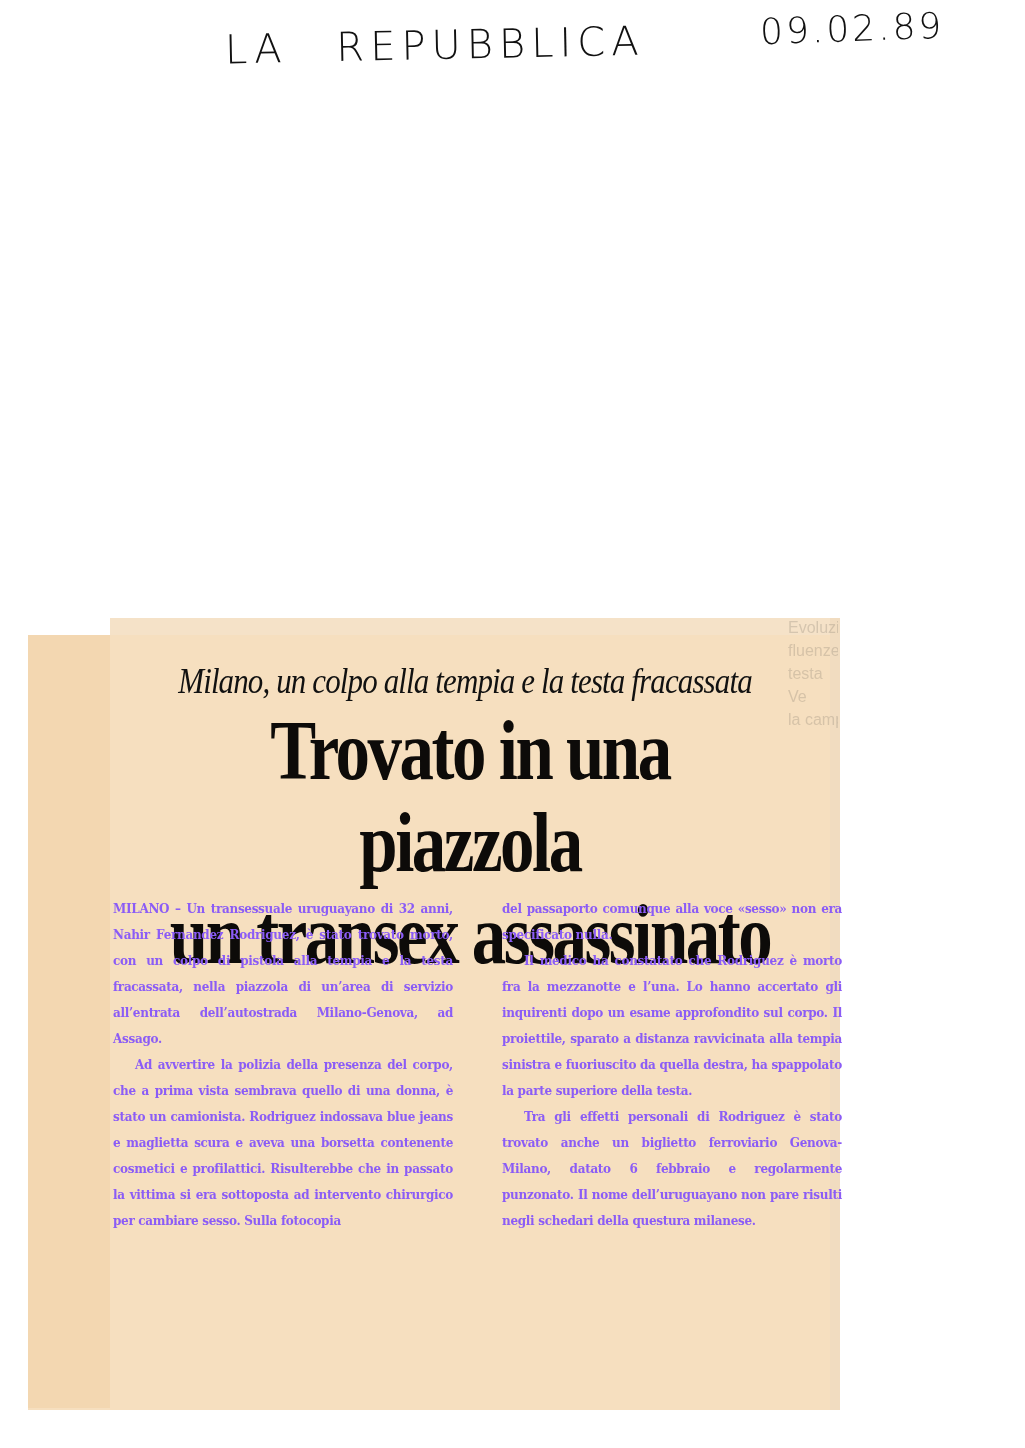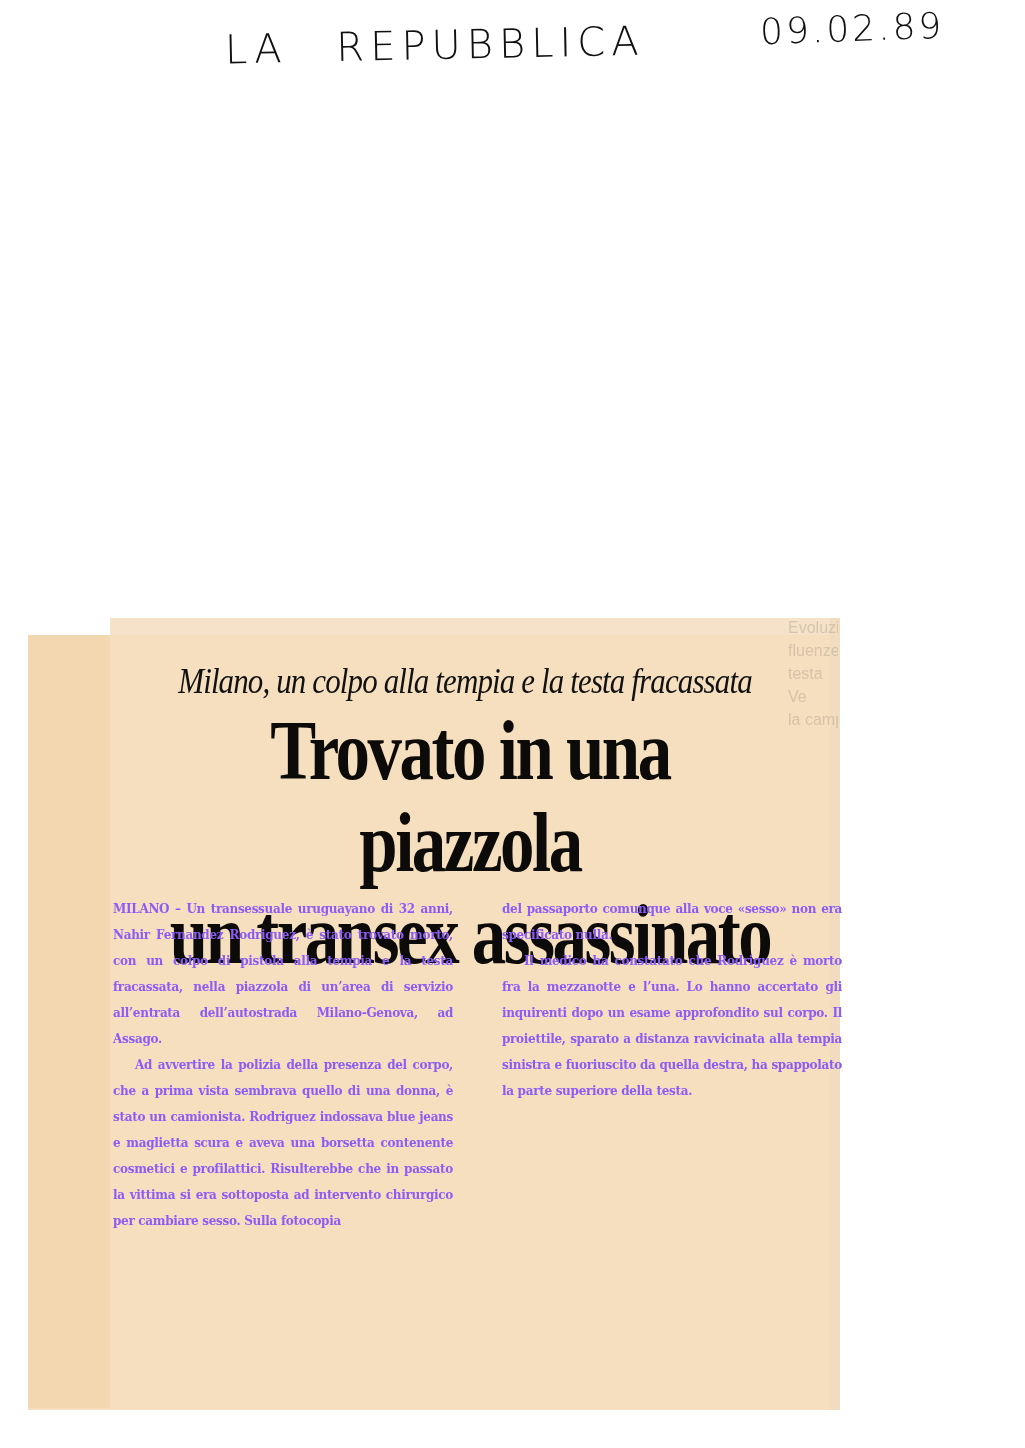--- a/index.html
+++ b/index.html
@@ -159,13 +159,14 @@
 </div>
 
 <div class="body-col col-left">
   <p class="first"><span class="dateline">MILANO –</span> <span>Un transessuale uruguayano di 32 anni, Nahir Fernandez Rodriguez, è stato trovato morto, con un colpo di pistola alla tempia e la testa fracassata, nella piazzola di un’area di servizio all’entrata dell’autostrada Milano-Genova, ad Assago.</span></p>
   <p>Ad avvertire la polizia della presenza del corpo, che a prima vista sembrava quello di una donna, è stato un camionista. Rodriguez indossava blue jeans e maglietta scura e aveva una borsetta contenente cosmetici e profilattici. Risulterebbe che in passato la vittima si era sottoposta ad intervento chirurgico per cambiare sesso. Sulla fotocopia</p>
 </div>
 
 <div class="body-col col-right">
   <p class="first">del passaporto comunque alla voce «sesso» non era specificato nulla.</p>
   <p>Il medico ha constatato che Rodriguez è morto fra la mezzanotte e l’una. Lo hanno accertato gli inquirenti dopo un esame approfondito sul corpo. Il proiettile, sparato a distanza ravvicinata alla tempia sinistra e fuoriuscito da quella destra, ha spappolato la parte superiore della testa.</p>
+  <p>Tra gli effetti personali di Rodriguez è stato trovato anche un biglietto ferroviario Genova-Milano, datato 6 febbraio e regolarmente punzonato. Il nome dell’uruguayano non pare risulti negli schedari della questura milanese.</p>
 </div>
 
 </body></html>

